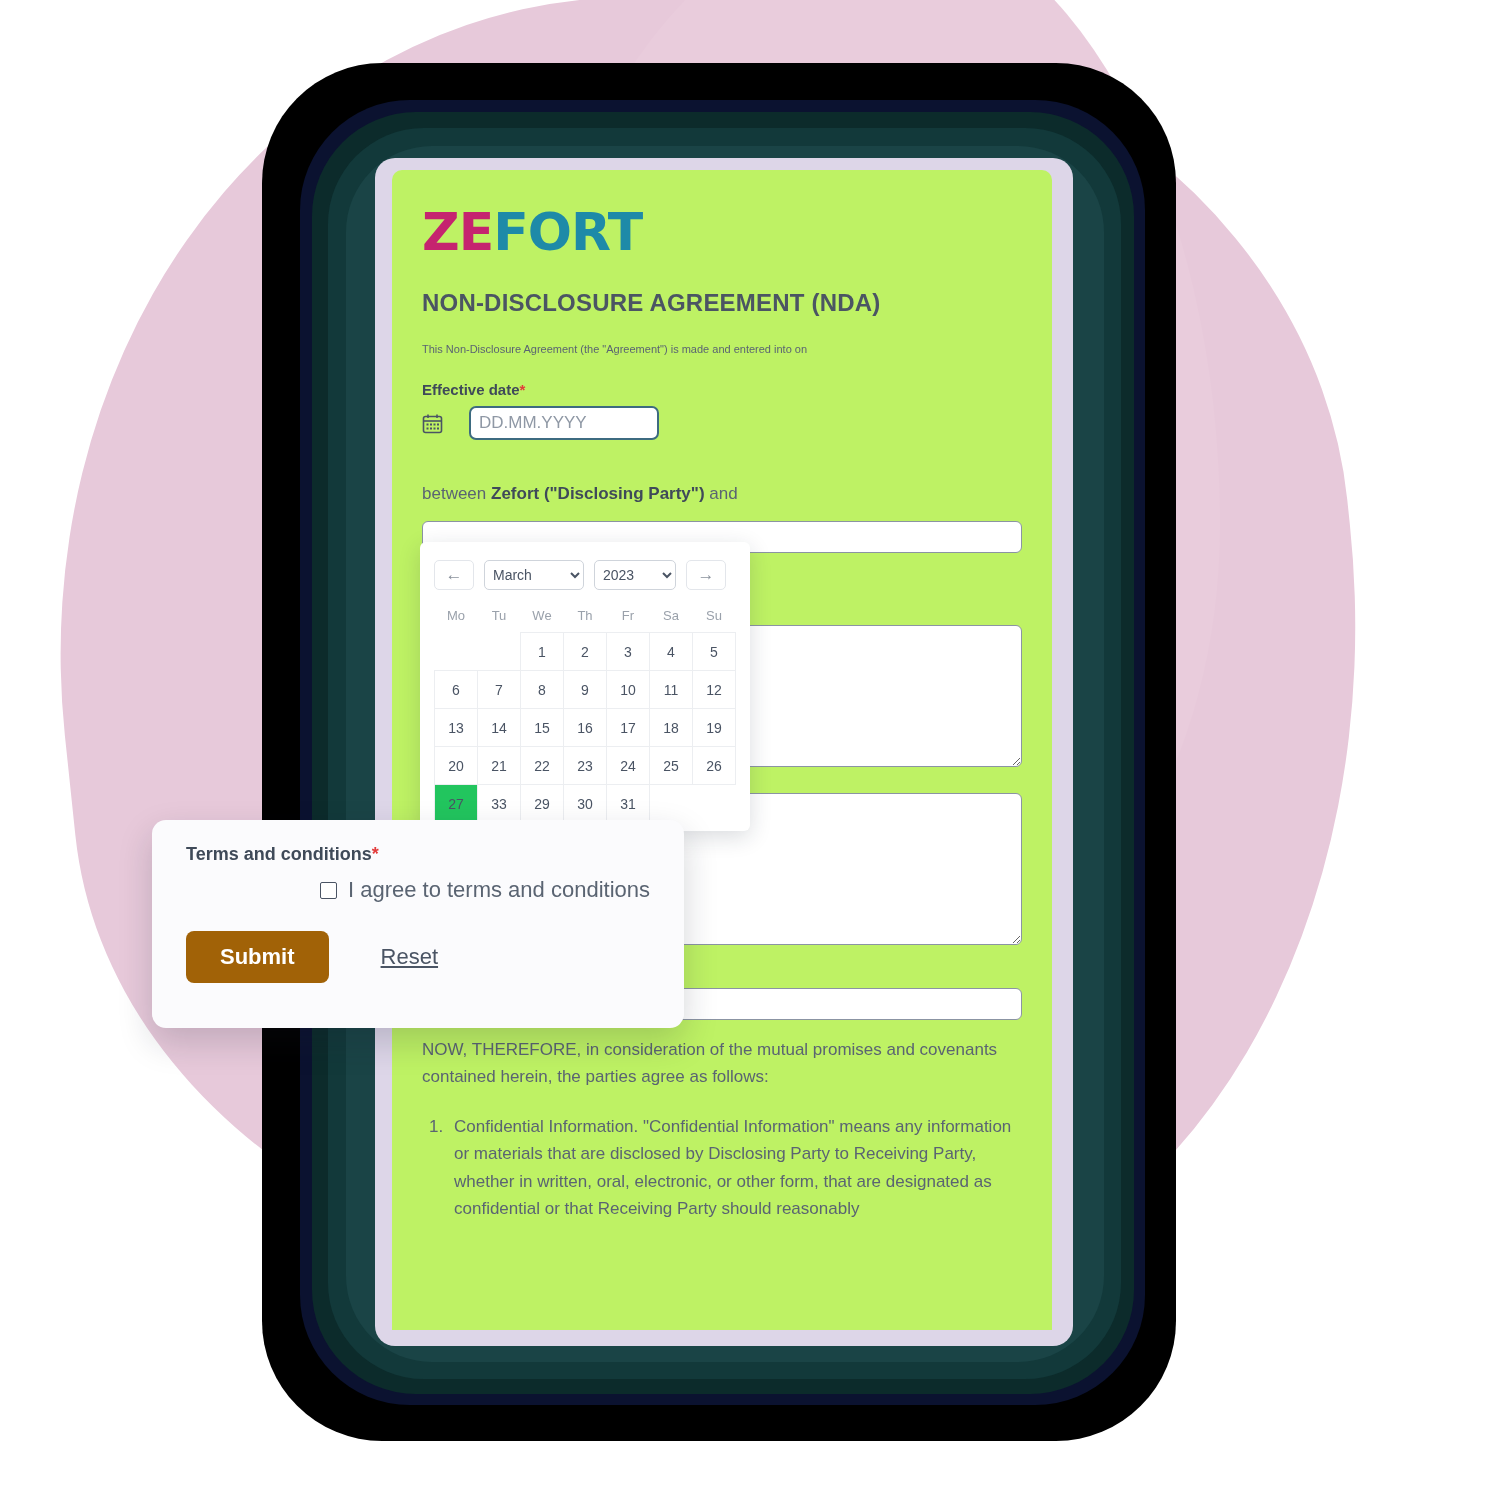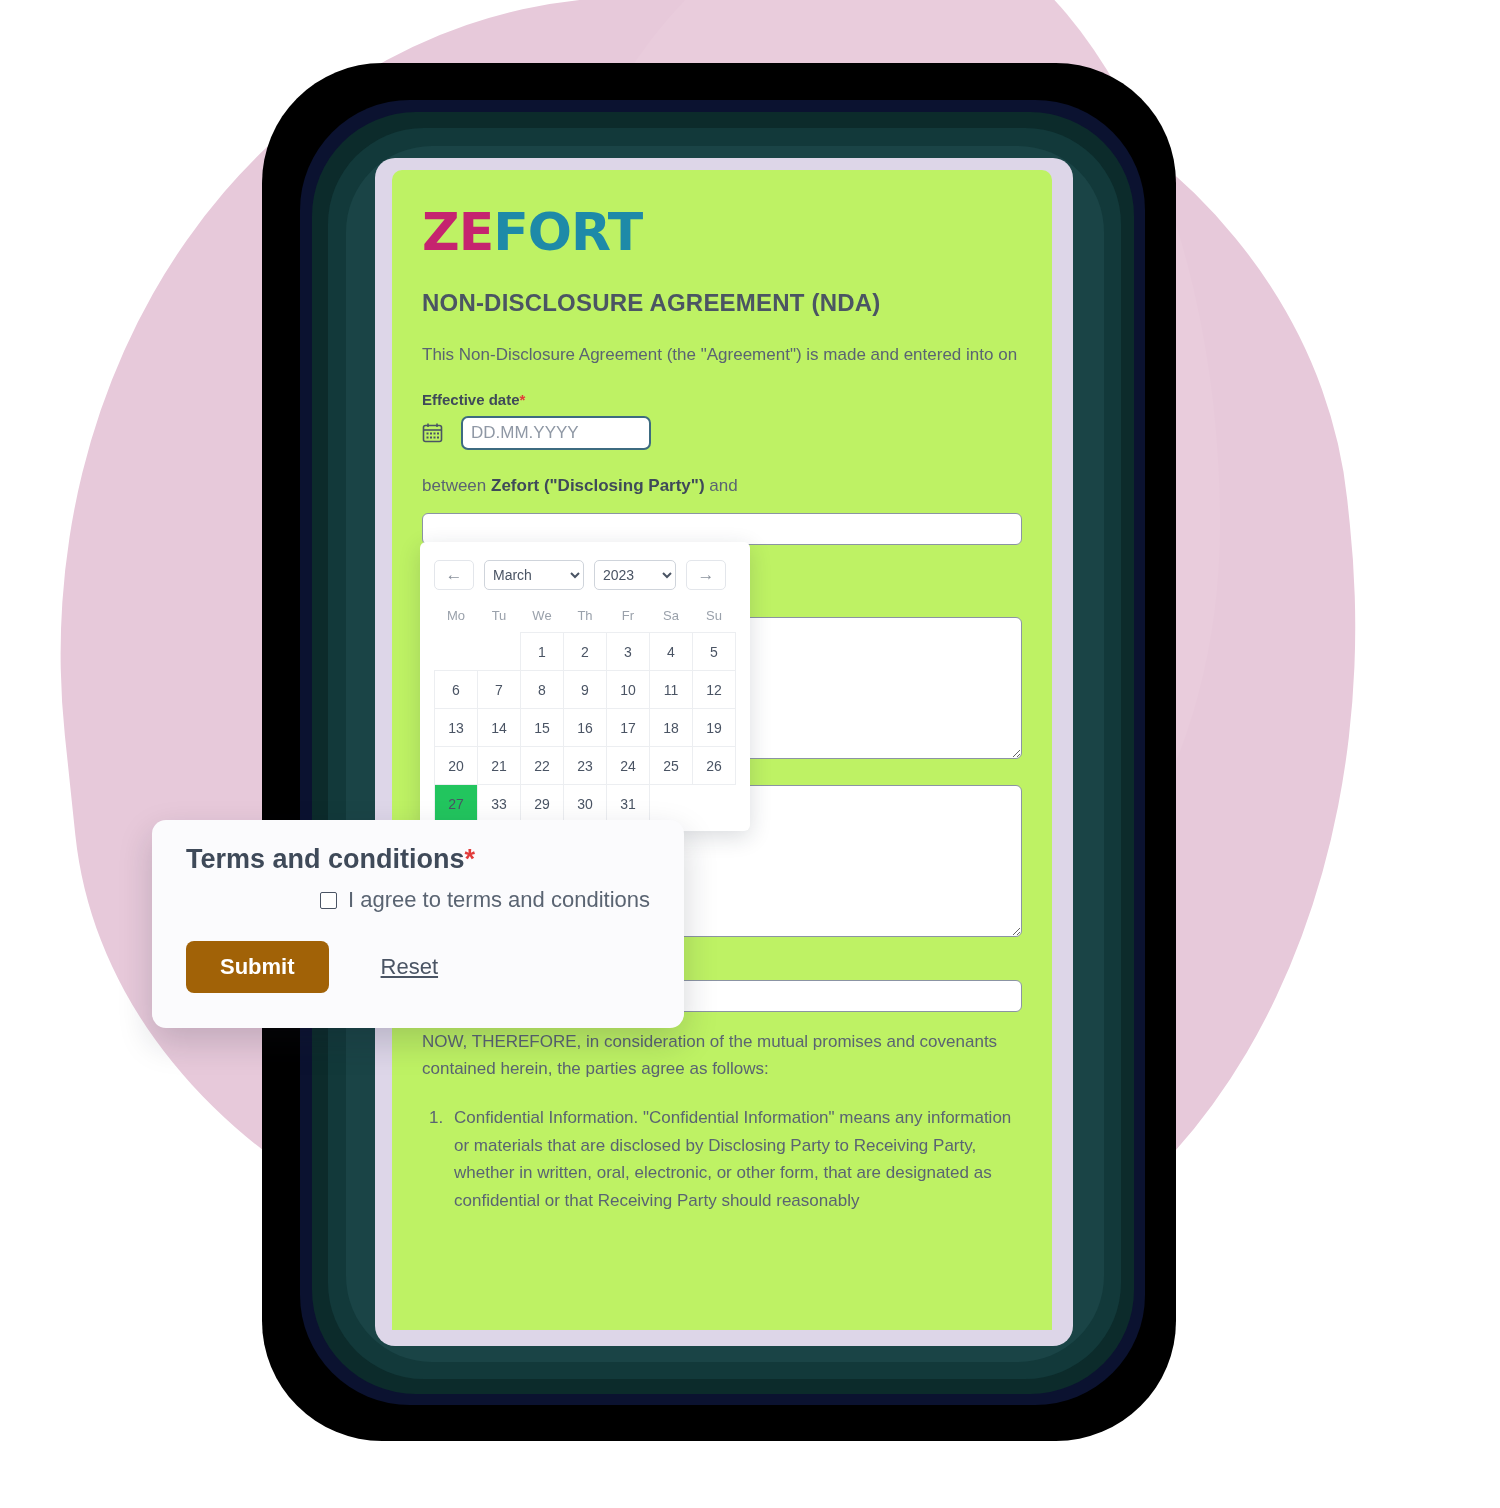--- a/index.html
+++ b/index.html
@@ -97,34 +97,34 @@
 
   h1.doc-title {
     font-size: 24px;
     font-weight: 700;
     line-height: 1.55;
     color: #4b5563;
     letter-spacing: 0.2px;
     margin-bottom: 20px;
   }
   .intro {
-    font-size: 17px;
+    font-size: 11px;
     line-height: 1.62;
     color: #5a6472;
     margin-bottom: 22px;
   }
   .field-label {
     font-size: 15px;
     font-weight: 700;
     color: #3f4a59;
     margin-bottom: 8px;
   }
   .req { color: #e23b3b; font-weight: 700; }
 
-  .date-row { display: flex; align-items: center; gap: 18px; margin-bottom: 22px; }
+  .date-row { display: flex; align-items: center; gap: 26px; margin-bottom: 40px; }
   .cal-icon { width: 21px; height: 21px; flex: 0 0 auto; }
   .date-input {
     width: 190px; height: 34px;
     border: 2px solid #3d6b80;
     border-radius: 7px;
     background: #ffffff;
     font-size: 17px;
     color: #8f98a5;
     padding: 0 8px;
     font-family: "Liberation Sans", sans-serif;
@@ -244,21 +244,21 @@
     position: absolute;
     left: 152px; top: 820px;
     width: 532px; height: 208px;
     background: #fbfbfd;
     border-radius: 14px;
     box-shadow: 0 14px 34px rgba(20,25,45,0.18);
     padding: 24px 34px;
     z-index: 60;
   }
   .terms-title {
-    font-size: 27px; font-weight: 700;
+    font-size: 18px; font-weight: 700;
     color: #3f4a59;
     margin-bottom: 12px;
   }
   .agree-row { display: flex; align-items: center; gap: 11px; margin-bottom: 28px; justify-content: flex-end; }
   .agree-box {
     width: 17px; height: 17px;
     border: 1px solid #4a5464;
     border-radius: 2px;
     background: #fff;
     flex: 0 0 auto;

